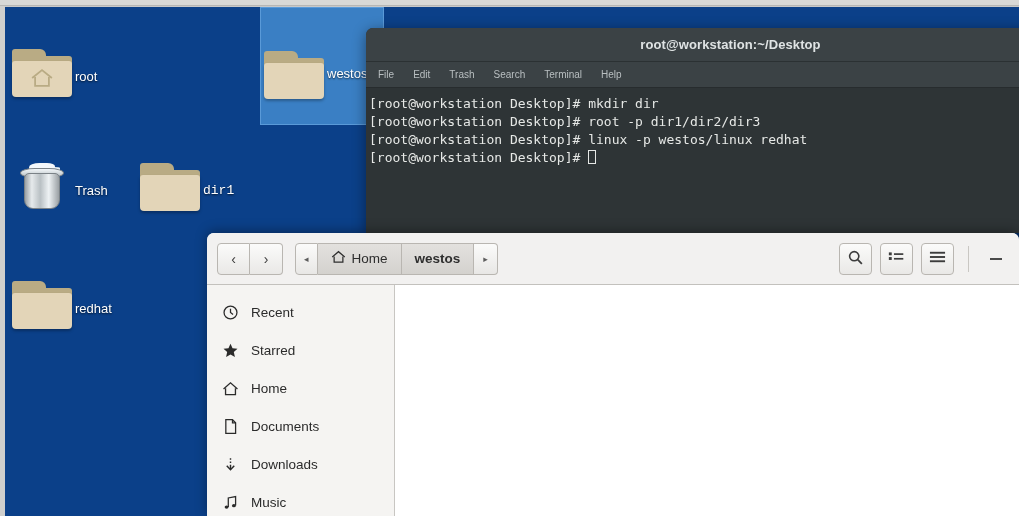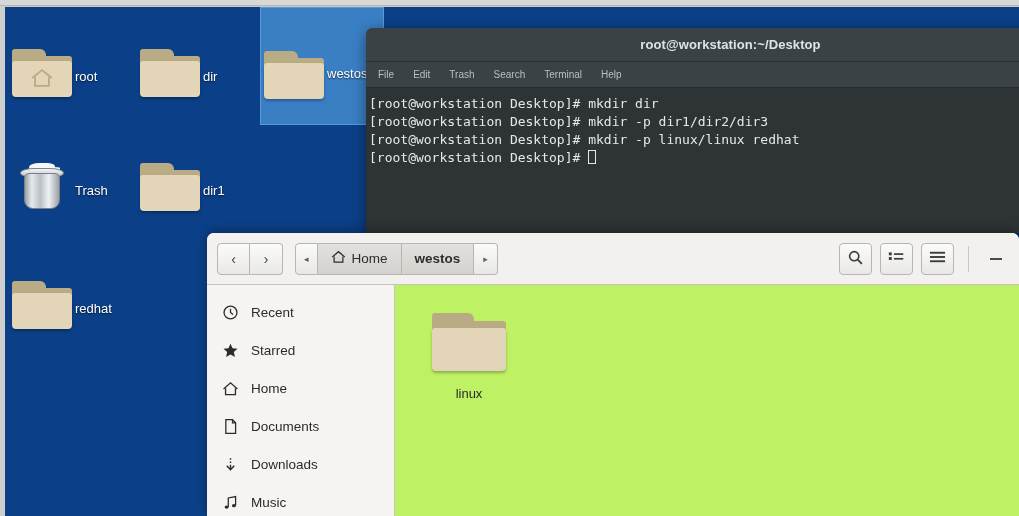--- a/index.html
+++ b/index.html
@@ -146,21 +146,21 @@
   .crumb.last  { border-radius: 0 4px 4px 0; padding: 0 9px; }
   .crumb.active { background: linear-gradient(180deg,#e3e1de,#d4d2ce); font-weight: bold; }
   .crumb.home   { background: linear-gradient(180deg,#e3e1de,#d4d2ce); }
   .crumb .arw { font-size: 9px; color: #5c5c5c; }
 
   .fm-right { margin-left: auto; display: flex; align-items: center; gap: 8px; }
   .fm-sep { width: 1px; height: 26px; background: #c9c7c3; margin: 0 6px; }
   .fm-min { width: 26px; height: 26px; display: flex; align-items: center; justify-content: center; }
   .fm-min i { display: block; width: 12px; height: 2px; background: #4a4a4a; }
 
-  .fm-main { display: flex; height: 231px; }
+  .fm-main { display: flex; height: 231px; flex-direction: column; }
   .fm-sidebar {
     width: 188px; background: #f5f4f2; border-right: 1px solid #c8c6c2;
     padding-top: 8px;
   }
   .side-item {
     height: 38px; display: flex; align-items: center; gap: 12px;
     padding-left: 14px; font-size: 13.5px; color: #2b2b2b;
   }
   .side-item .si { width: 18px; height: 18px; display: flex; align-items: center; justify-content: center; }
   .side-item .si svg { width: 17px; height: 17px; display: block; }
@@ -190,30 +190,20 @@
             <svg viewBox="0 0 24 20">
                 <path d="M2 10 L12 2 L22 10" fill="none" stroke="#b9ab84" stroke-width="1.8"></path>
                 <path d="M5 9 V18 H19 V9" fill="none" stroke="#b9ab84" stroke-width="1.8"></path>
               </svg>
           </div>
         </div>
       </div>
       <div class="label">root</div>
     </div>
 
-    <div class="dicon" style="left:132px; top:8px;">
-      <div class="glyph">
-        <div class="folder">
-            <div class="tab"></div>
-            <div class="back"></div>
-            <div class="body"></div>
-          </div>
-      </div>
-      <div class="label">dir</div>
-    </div>
 
     <div class="dicon selected" style="left:255px; top:0px; height:118px;">
       <div class="glyph" style="margin-top:10px;">
         <div class="folder">
             <div class="tab"></div>
             <div class="back"></div>
             <div class="body"></div>
           </div>
       </div>
       <div class="label">westos</div>
@@ -223,21 +213,21 @@
       <div class="glyph">
         <div class="trash">
             <div class="paper"></div>
             <div class="lid"></div>
             <div class="can"></div>
           </div>
       </div>
       <div class="label">Trash</div>
     </div>
 
-    <div class="dicon" style="left:132px; top:122px;">
+    <div class="dicon" style="left:132px; top:122px;font-family:Liberation Mono, monospace;">
       <div class="glyph">
         <div class="folder">
             <div class="tab"></div>
             <div class="back"></div>
             <div class="body"></div>
           </div>
       </div>
       <div class="label">dir1</div>
     </div>
 
@@ -263,22 +253,22 @@
     <div class="term-menu">
       <span>File</span>
       <span>Edit</span>
       <span>Trash</span>
       <span>Search</span>
       <span>Terminal</span>
       <span>Help</span>
     </div>
     <div class="term-body">
       <div class="term-line"><span>[root@workstation Desktop]# </span><span>mkdir dir</span></div>
-      <div class="term-line"><span>[root@workstation Desktop]# </span><span>mkdir -p dir1/dir2/dir3</span></div>
-      <div class="term-line"><span>[root@workstation Desktop]# </span><span>mkdir -p linux/linux redhat</span></div>
+      <div class="term-line"><span>[root@workstation Desktop]# </span><span>root -p dir1/dir2/dir3</span></div>
+      <div class="term-line"><span>[root@workstation Desktop]# </span><span>linux -p westos/linux redhat</span></div>
       <div class="term-line"><span>[root@workstation Desktop]# </span><span class="cursor-box"></span></div>
     </div>
   </div>
 
   <div class="filemgr">
 
     <div class="fm-header">
       <div class="btngrp">
         <div class="tbtn">‹</div>
         <div class="tbtn">›</div>

